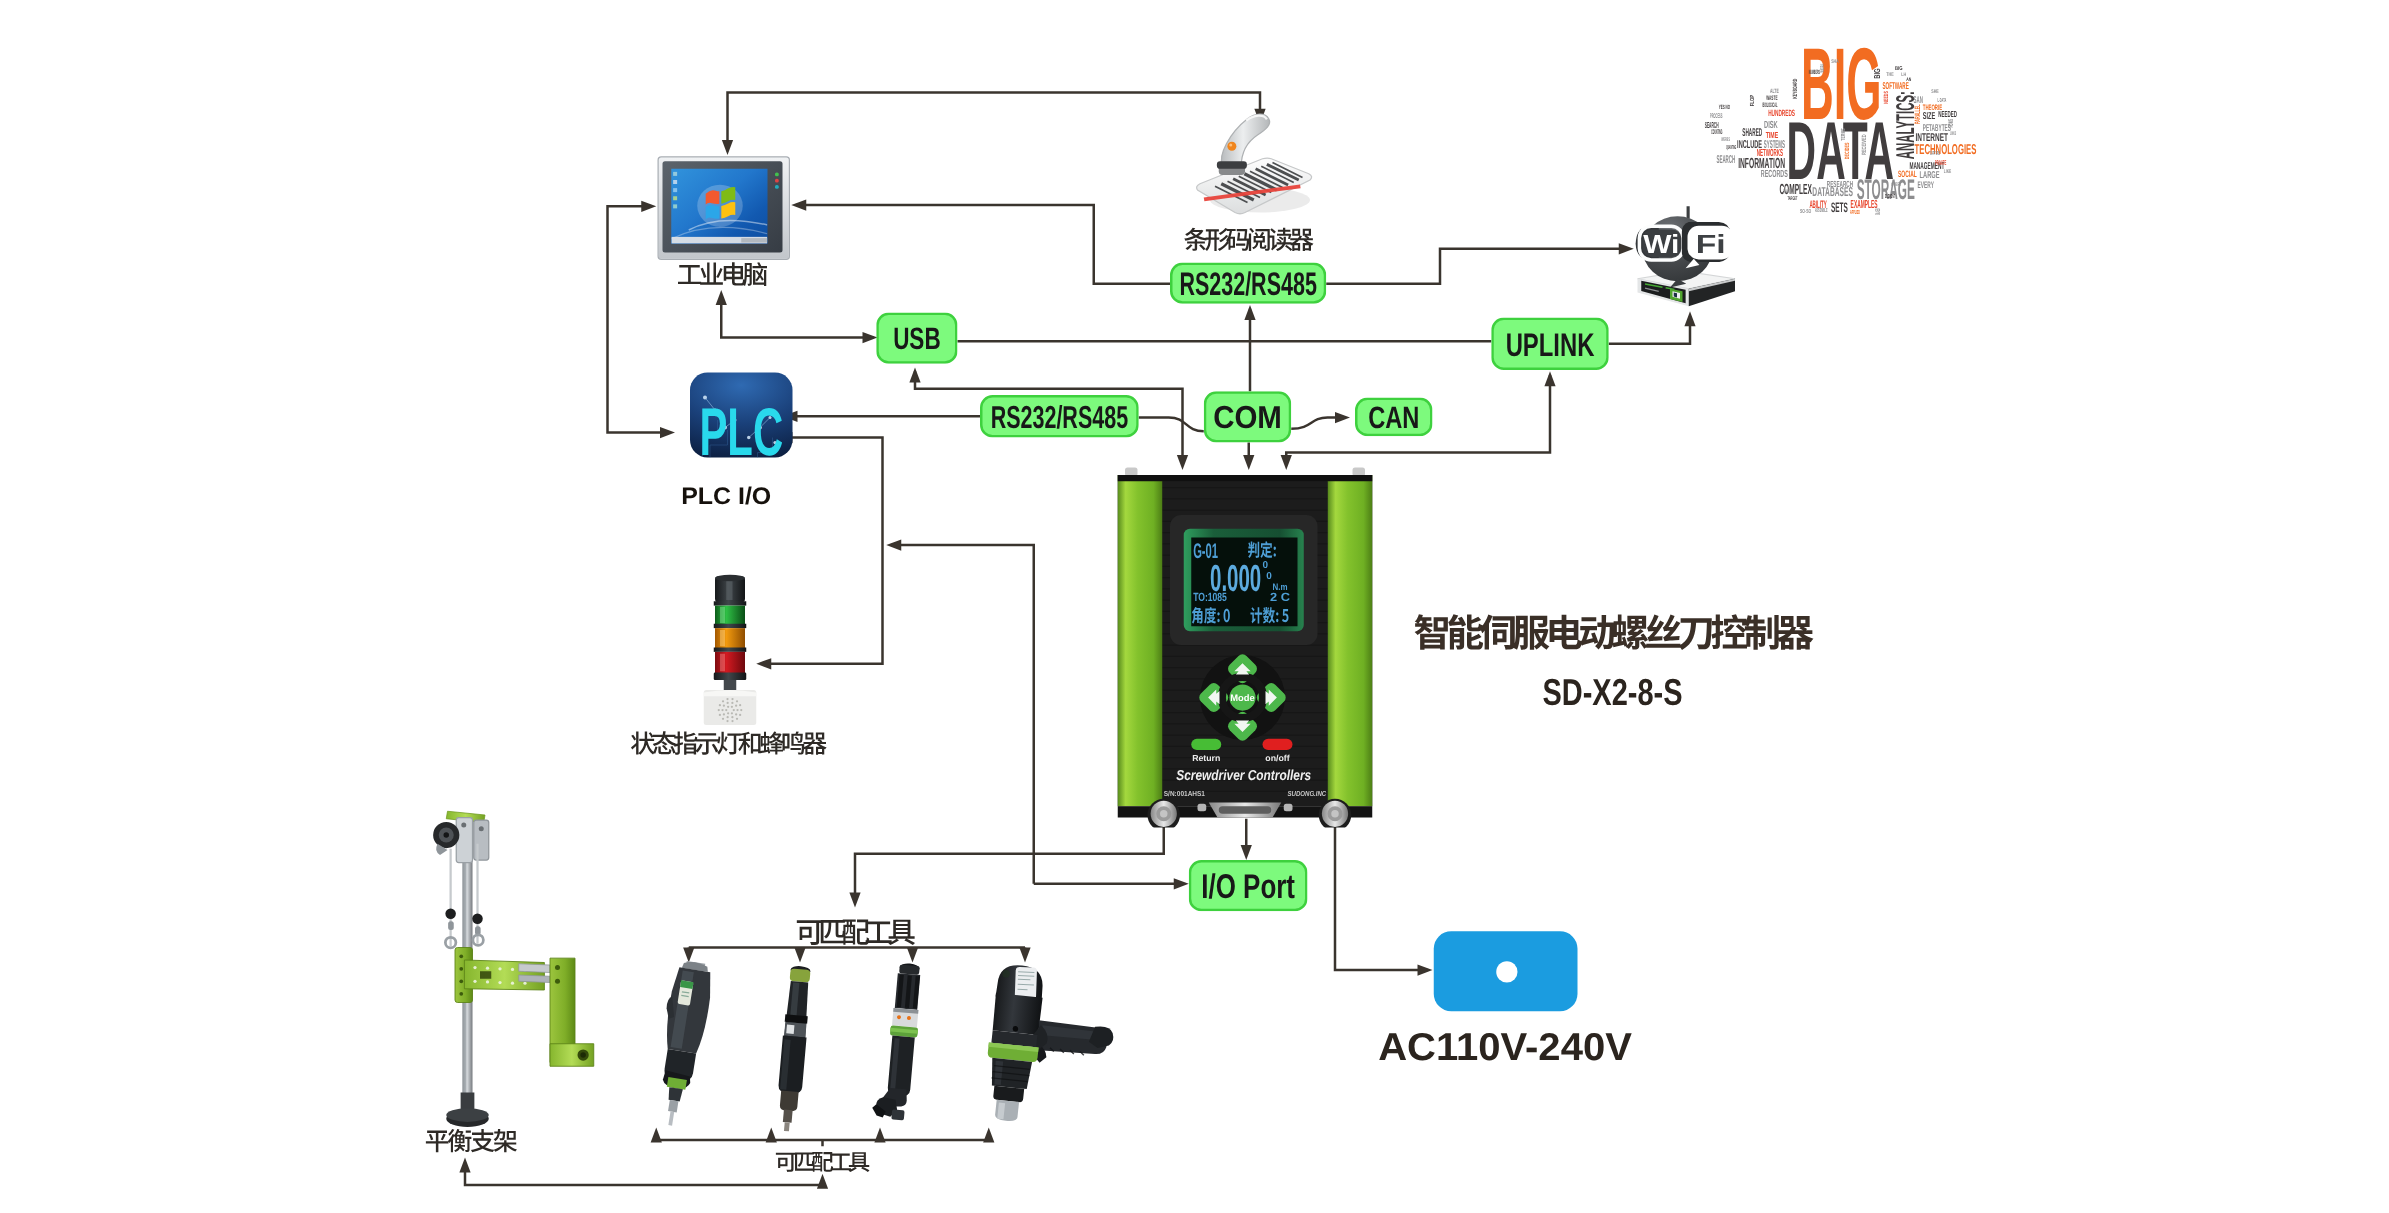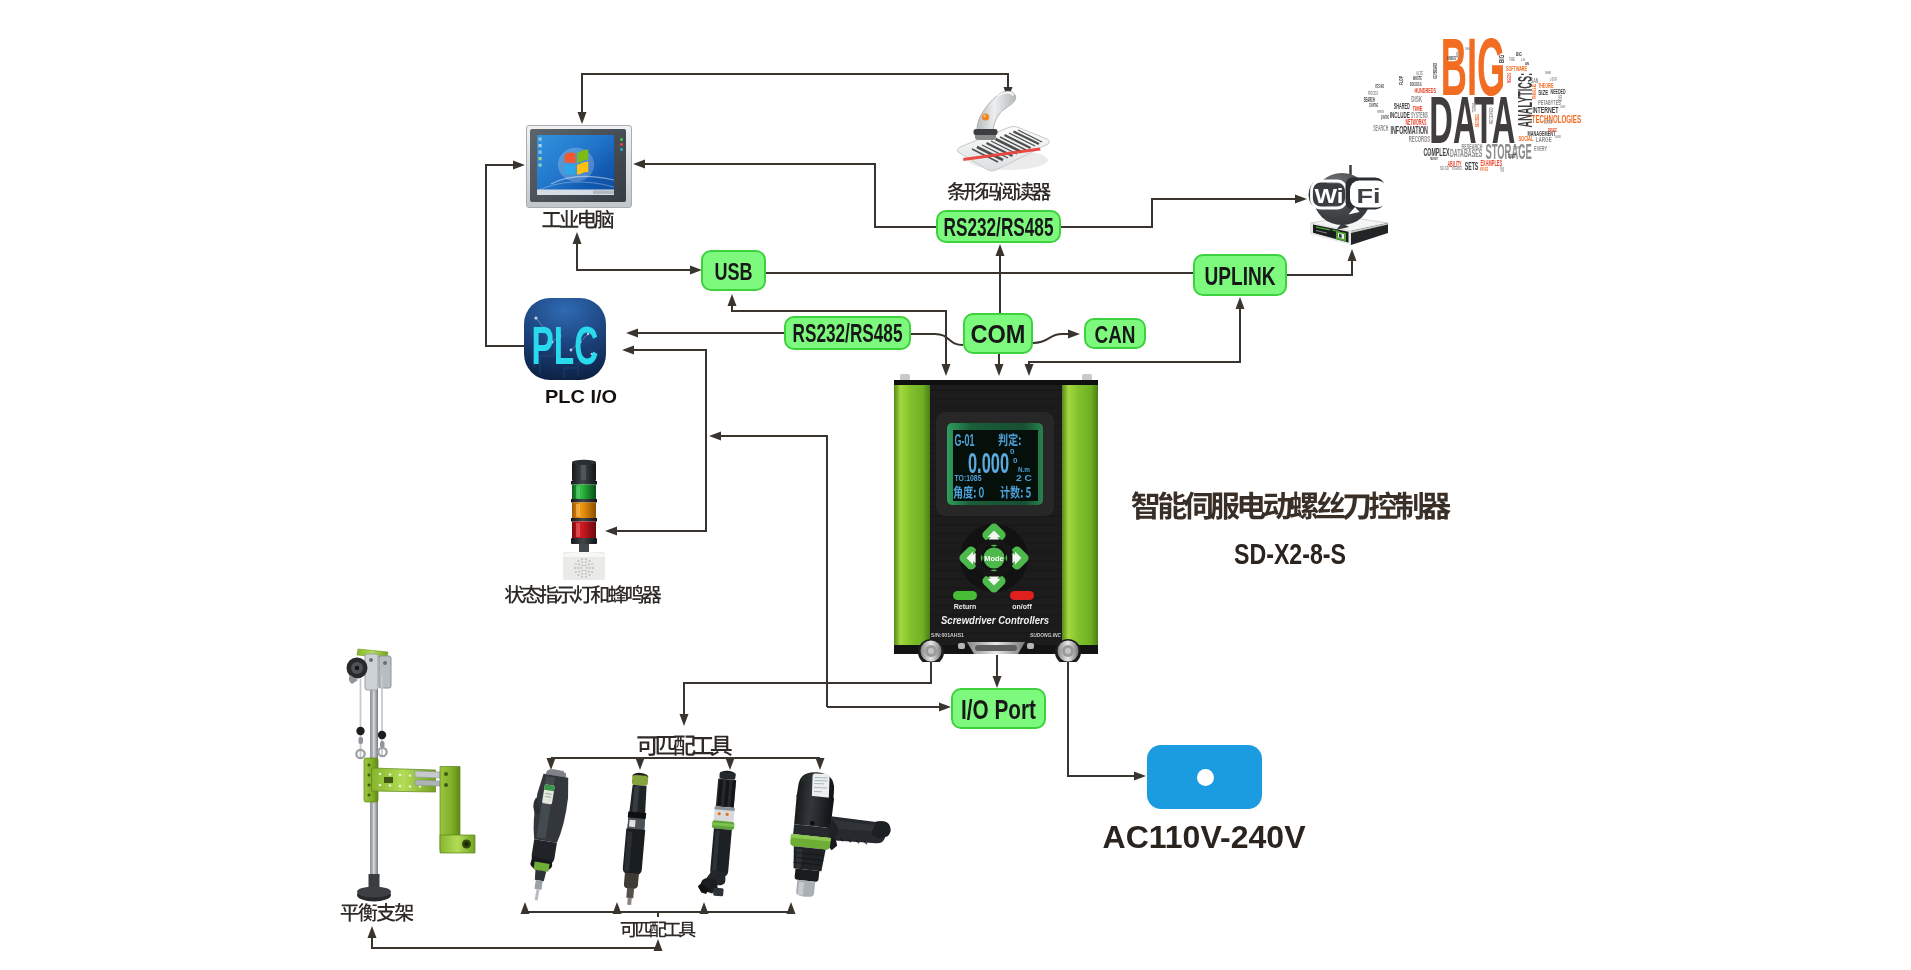--- a/index.html
+++ b/index.html
@@ -195,21 +195,21 @@
 <path d="M14 22 q-7 1.5 -7.5 13 q.5 11 9 12.5 L25 49 L25 21 Z" fill="#34373a"></path>
 <rect x="12" y="23.5" width="31" height="22" rx="7.5" fill="#3b3e41"></rect>
 <rect x="9.5" y="21" width="35" height="27" rx="9.5" fill="none" stroke="#fcfdfd" stroke-width="2.8"></rect>
 <text x="27" y="42.5" font-size="21" fill="#fff" text-anchor="middle" textLength="29" lengthAdjust="spacingAndGlyphs">Wi</text>
 <path d="M49 17.5 q-5.5 2 -5.5 8 l0 16 q0 7 7 8 l23 0 q8 -1 9 -9 l0 -14 q-1 -8.5 -9.5 -9 Z" fill="#2a2d2f"></path>
 <rect x="48" y="20.5" width="36.5" height="27" rx="9" fill="#fff"></rect>
 <path d="M53 47 l-6.5 7.5 l11 -2.5 Z" fill="#fff"></path>
 <text x="66.5" y="42.5" font-size="21" fill="#3e4144" text-anchor="middle" textLength="24" lengthAdjust="spacingAndGlyphs">Fi</text>
 </g>
 </svg>
-<div class="abs" style="left:524px;top:298px;width:82px;height:82px;border-radius:26px;background:radial-gradient(130% 95% at 50% 15%,#2f6ab2 0%,#1a4079 48%,#0a1a38 100%);overflow:hidden">
+<div class="abs" style="left:552px;top:298px;width:82px;height:68px;border-radius:14px;background:radial-gradient(130% 95% at 50% 15%,#2f6ab2 0%,#1a4079 48%,#0a1a38 100%);overflow:hidden">
 <svg width="82" height="85" viewBox="0 0 82 85">
 <g stroke="#3c6ea8" stroke-width=".6" opacity=".5">
 <path d="M10 70 V50 H22 V38" fill="none"></path>
           <path d="M16 76 V58 H30 V46" fill="none"></path>
           <path d="M54 78 V64 H66 V52" fill="none"></path>
           <path d="M40 80 V70 H52" fill="none"></path>
 </g>
 <g fill="#cfe3f5" opacity=".9">
 <circle cx="12" cy="20" r="1.6"></circle>
           <circle cx="20" cy="30" r="1.3"></circle>

